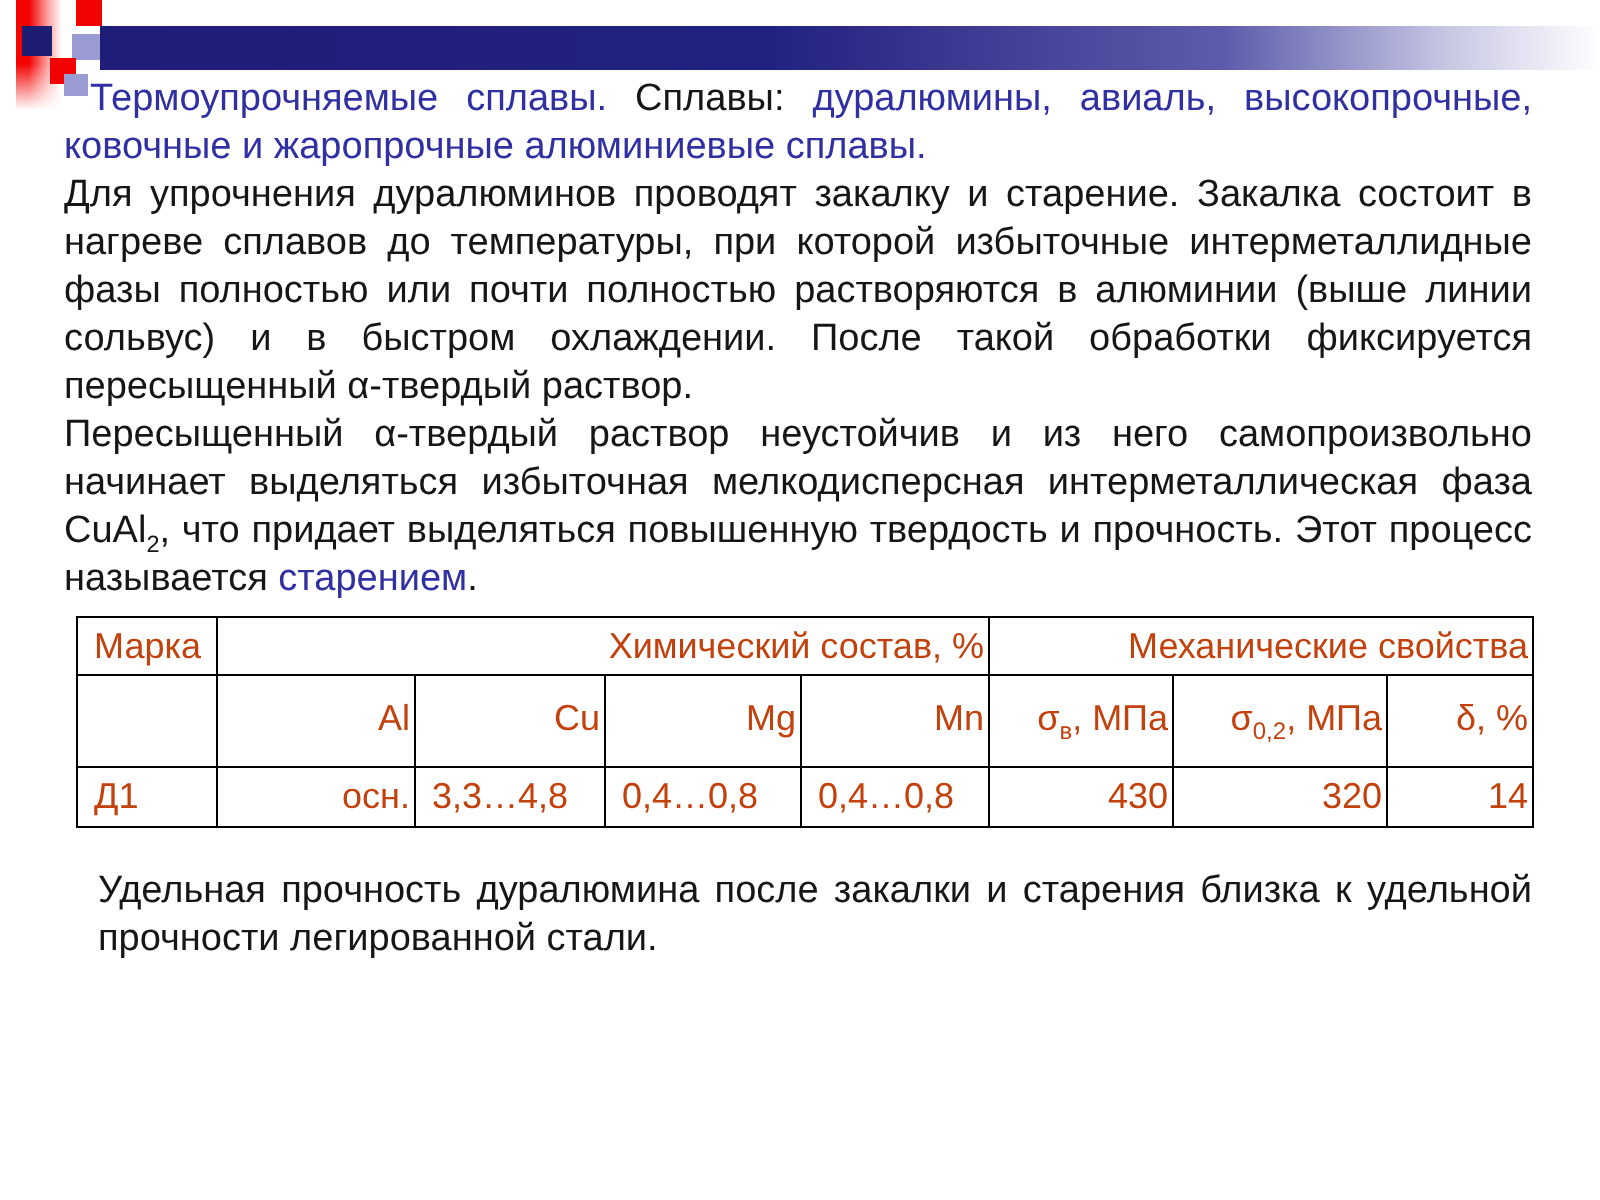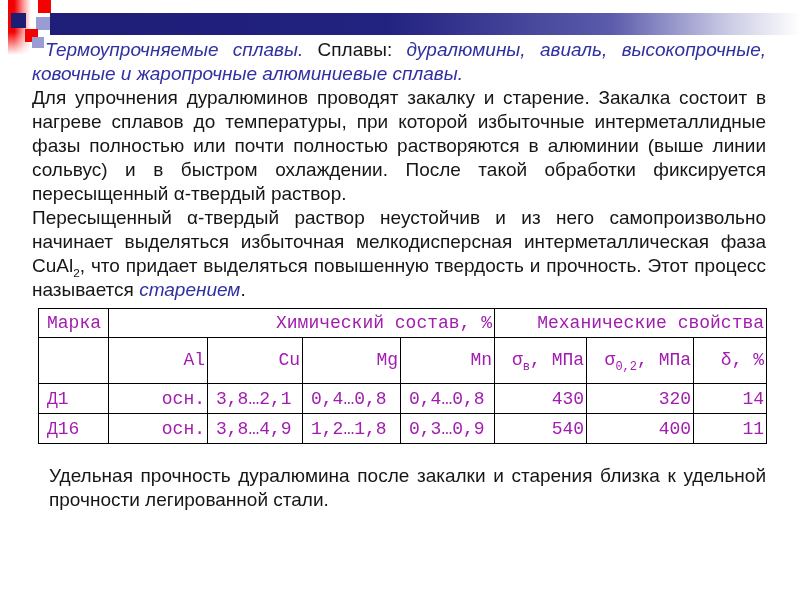--- a/index.html
+++ b/index.html
@@ -28,28 +28,28 @@
   .sq-red2  { left:25px; top:29px; width:13px; height:13px; background:#f30202; }
   .sq-blue2 { left:32px; top:37px; width:12px; height:11px; background:#9c9cd4; }
 
   
   .content { position:absolute; left:32px; top:38px; width:734px; }
   .para {
     margin:0; font-size:19px; line-height:24px; color:#161616;
     text-align:justify; letter-spacing:0;
   }
   .para-first { text-indent:13px; }
-  .seg-accent { color:#3030a2; font-style:italic; }
+  .seg-accent { color:#3030a2; }
   .para sub { font-size:0.62em; line-height:0; }
 
   
   .alloy-table {
     border-collapse:collapse; table-layout:fixed;
     margin:6px 0 0 6px; width:728px;
-    font-family:Liberation Mono, monospace; font-size:18px; color:#a21caf;
+    font-family:Liberation Sans, sans-serif; font-size:18px; color:#c2410c;
   }
   .alloy-table th, .alloy-table td {
     border:1px solid #000000; font-weight:normal;
     padding:0 2px; vertical-align:middle; text-align:right;
     overflow:hidden; white-space:nowrap;
   }
   .alloy-table thead tr.hrow1 th { height:28px; }
   .alloy-table thead tr.hrow2 td { height:43px; padding-bottom:2px; }
   .alloy-table tbody td { height:29px; }
   .alloy-table .cell-left { text-align:left; padding-left:8px; }
@@ -102,36 +102,26 @@
             <td><span>Mn</span></td>
             <td><span>σ</span><sub>в</sub><span>, МПа</span></td>
             <td><span>σ</span><sub>0,2</sub><span>, МПа</span></td>
             <td><span>δ, %</span></td>
           </tr>
       </thead>
       <tbody id="table-body">
           <tr>
             <td class="cell-left">Д1</td>
             <td>осн.</td>
-            <td class="cell-left">3,8…2,1</td>
+            <td class="cell-left">3,3…4,8</td>
             <td class="cell-left">0,4…0,8</td>
             <td class="cell-left">0,4…0,8</td>
             <td>430</td>
             <td>320</td>
             <td>14</td>
-          </tr>
-          <tr>
-            <td class="cell-left">Д16</td>
-            <td>осн.</td>
-            <td class="cell-left">3,8…4,9</td>
-            <td class="cell-left">1,2…1,8</td>
-            <td class="cell-left">0,3…0,9</td>
-            <td>540</td>
-            <td>400</td>
-            <td>11</td>
           </tr>
         </tbody>
     </table>
 
     <p class="para footer-para">Удельная прочность дуралюмина после закалки и старения близка к удельной прочности легированной стали.</p>
   </div>
 
 </div>
 
 </body></html>

